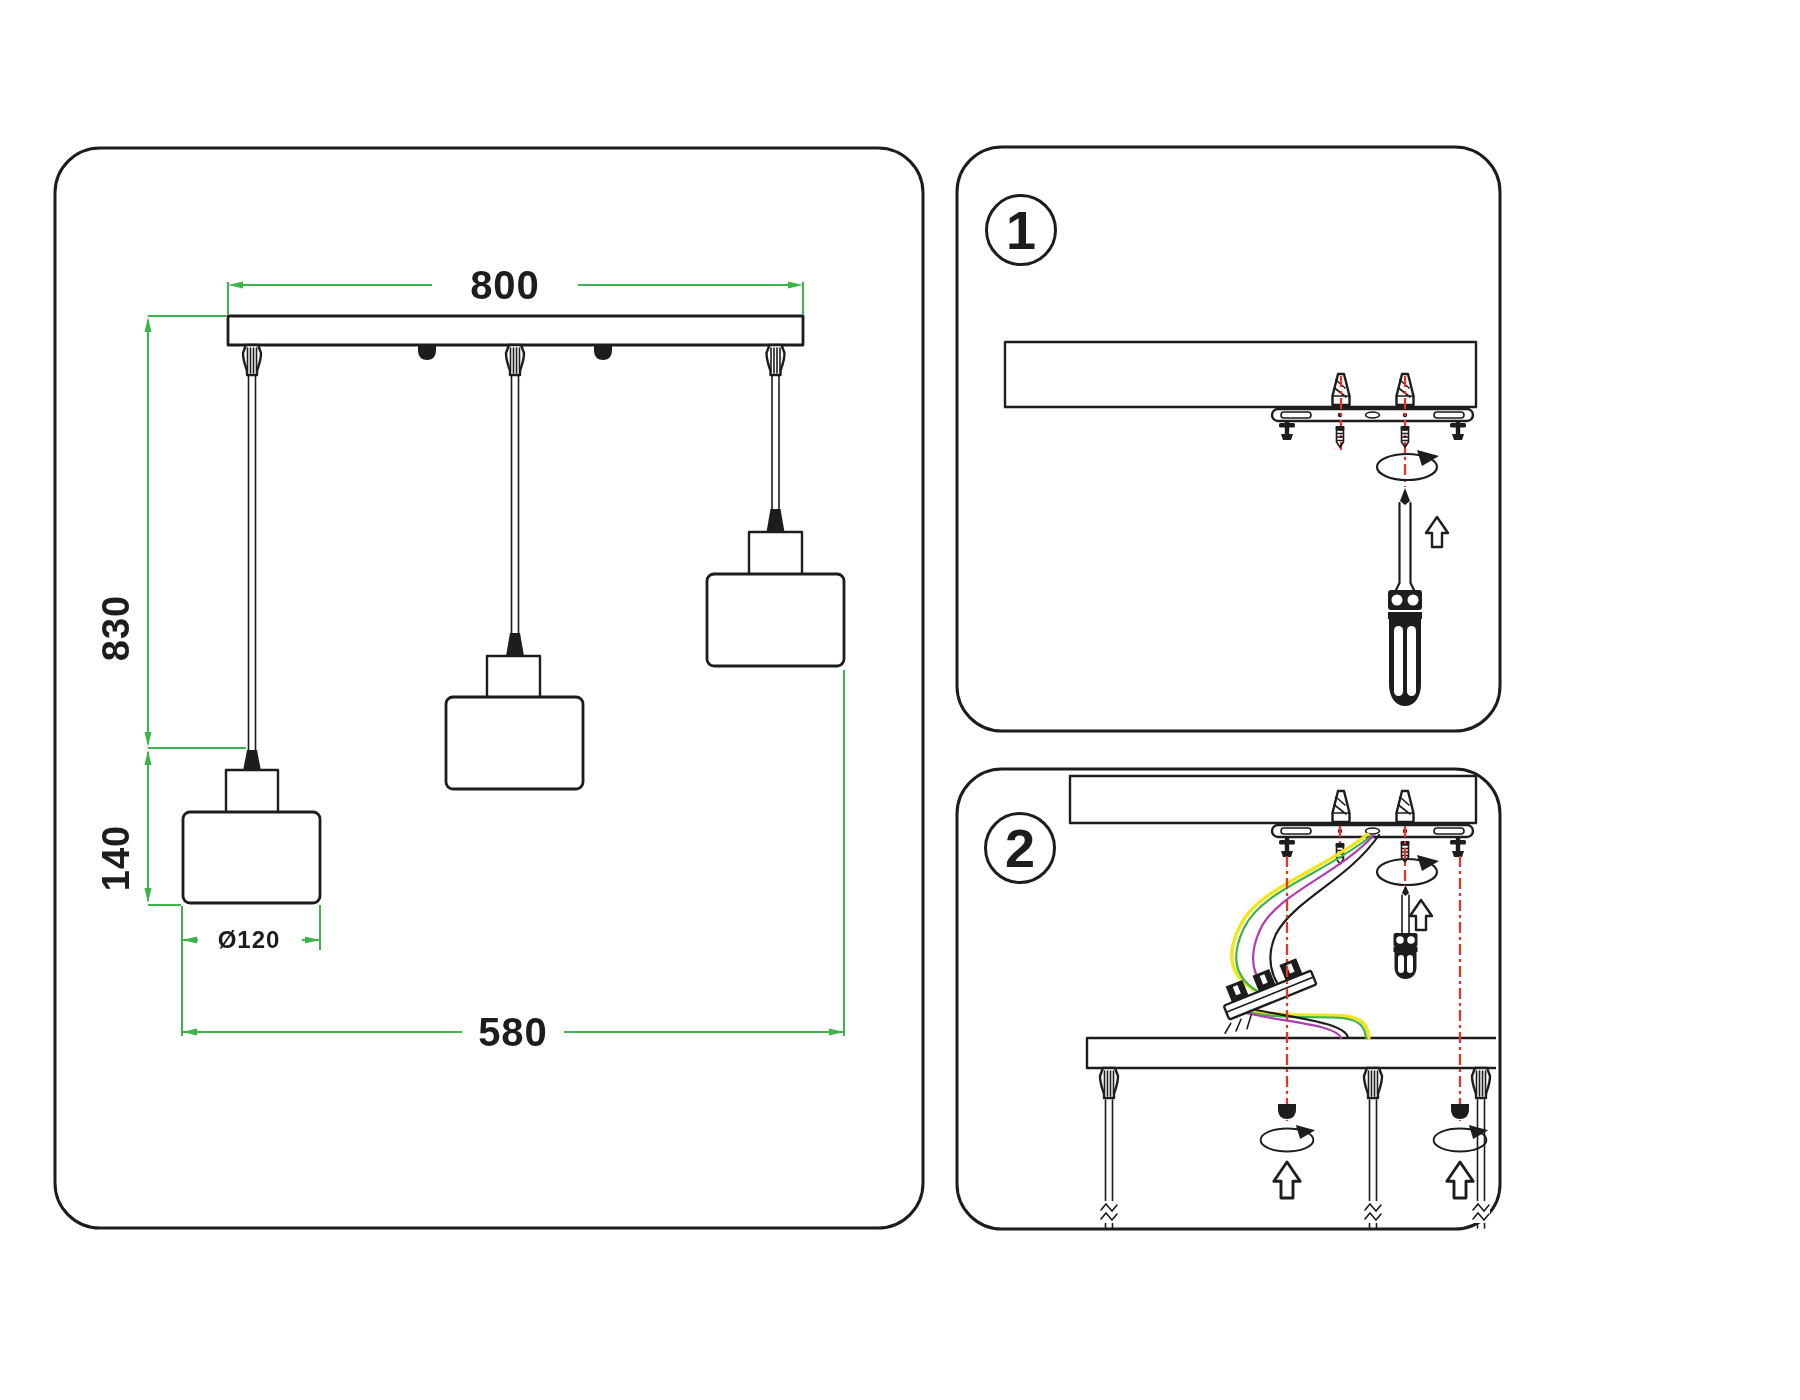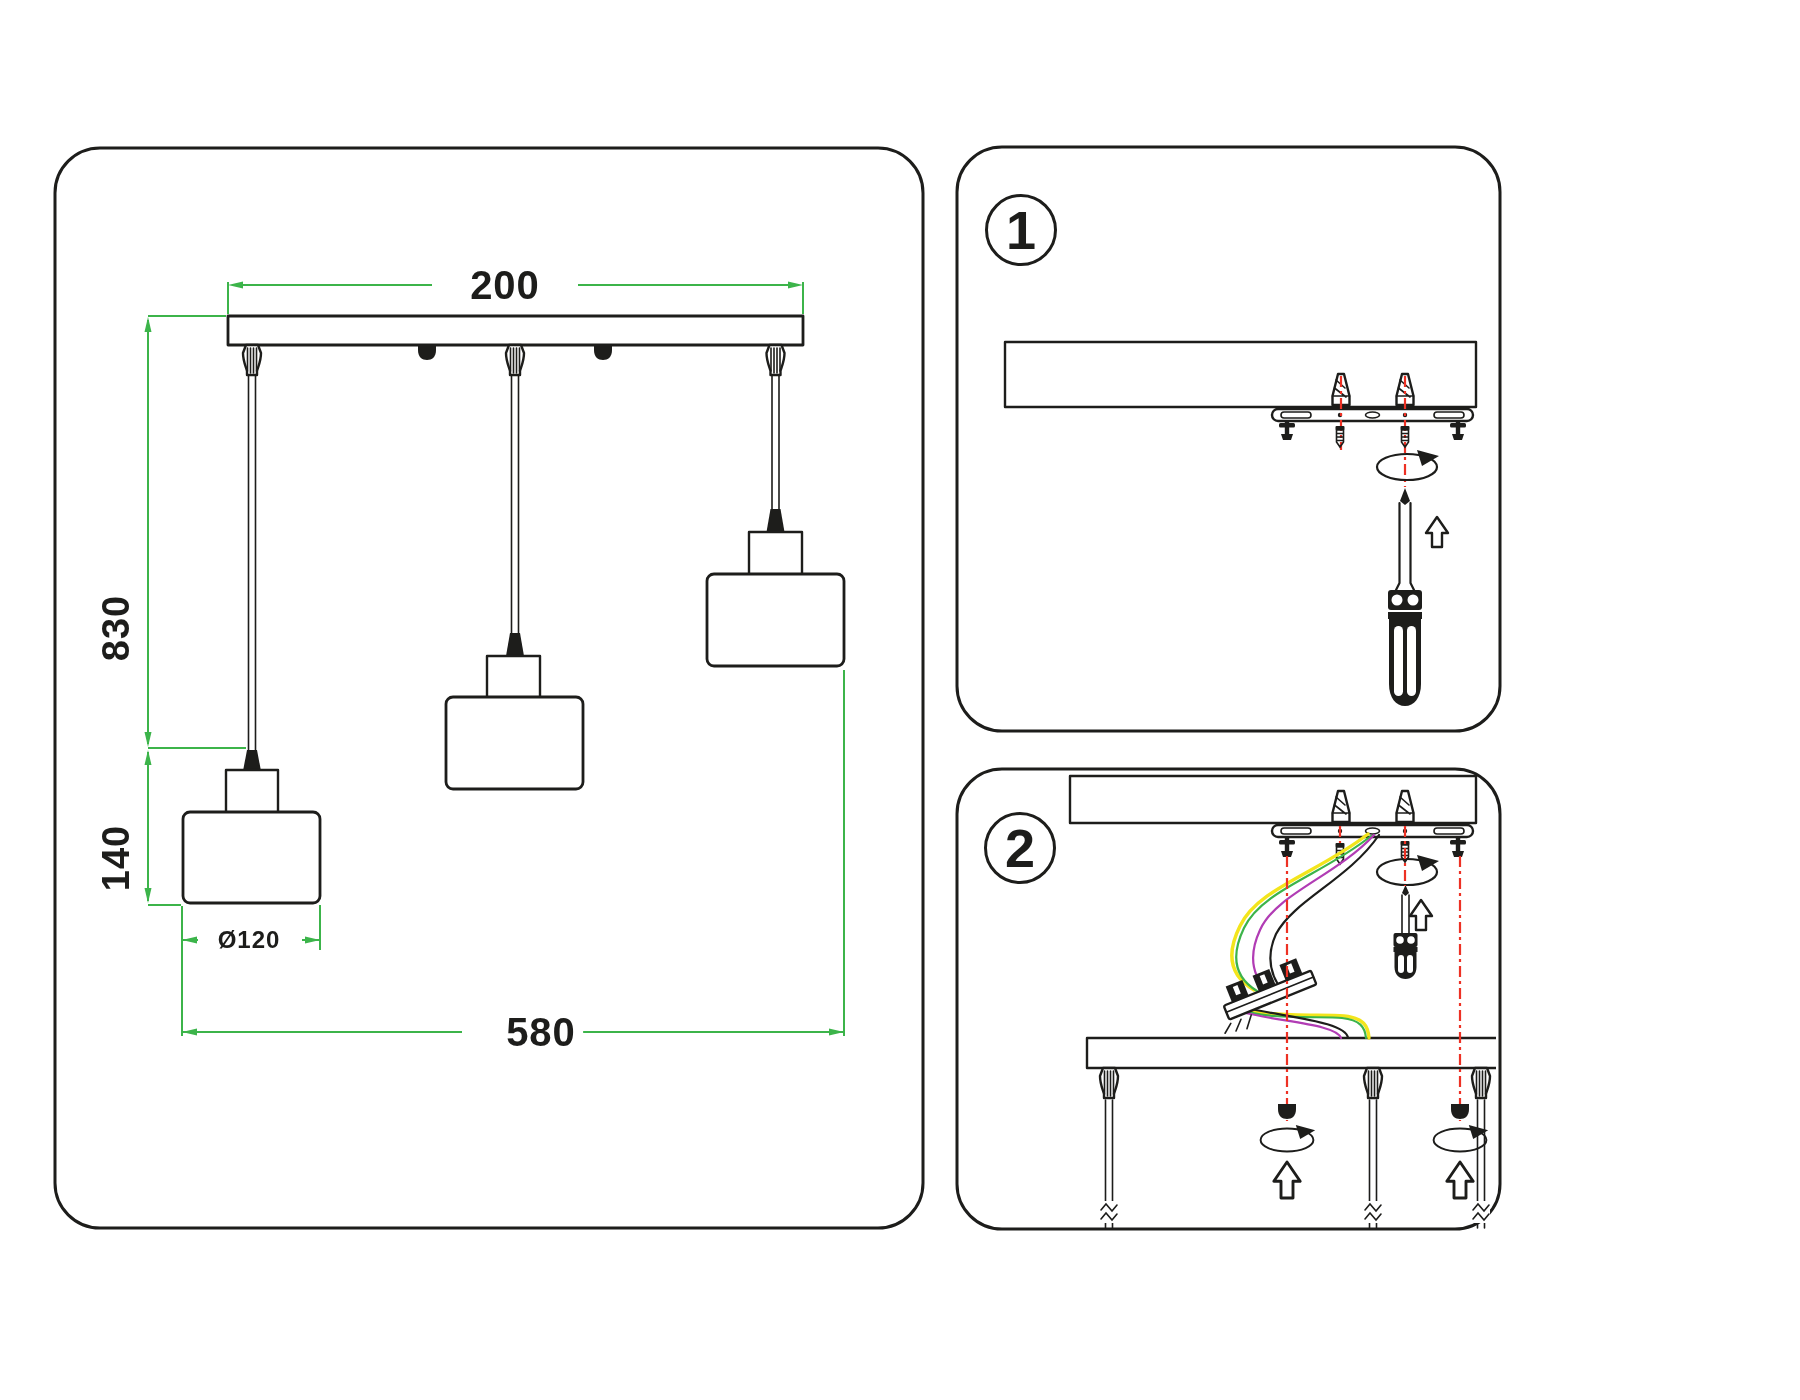--- a/index.html
+++ b/index.html
@@ -240,25 +240,25 @@
         </g>
     <g transform="translate(1287,1198) scale(1.2)">
           <use href="#uarr"></use>
         </g>
     <g transform="translate(1460,1198) scale(1.2)">
           <use href="#uarr"></use>
         </g>
   </g>
 </svg>
 
-<span class="dim-label" style="left:505px;top:285px;">200</span>
+<span class="dim-label" style="left:505px;top:285px;">800</span>
 <span class="dim-label vert" style="left:116px;top:628px;">830</span>
 <span class="dim-label vert" style="left:116px;top:858px;">140</span>
 <span class="dim-label" style="left:249px;top:940px;font-size:24px;">Ø120</span>
-<span class="dim-label" style="left:541px;top:1032px;">580</span>
+<span class="dim-label" style="left:513px;top:1032px;">580</span>
 
 <div class="step-badge" style="left:1021px;top:230px;">
   <span>1</span>
 </div>
 <div class="step-badge" style="left:1020px;top:848px;">
   <span>2</span>
 </div>
 
 </div>
 

